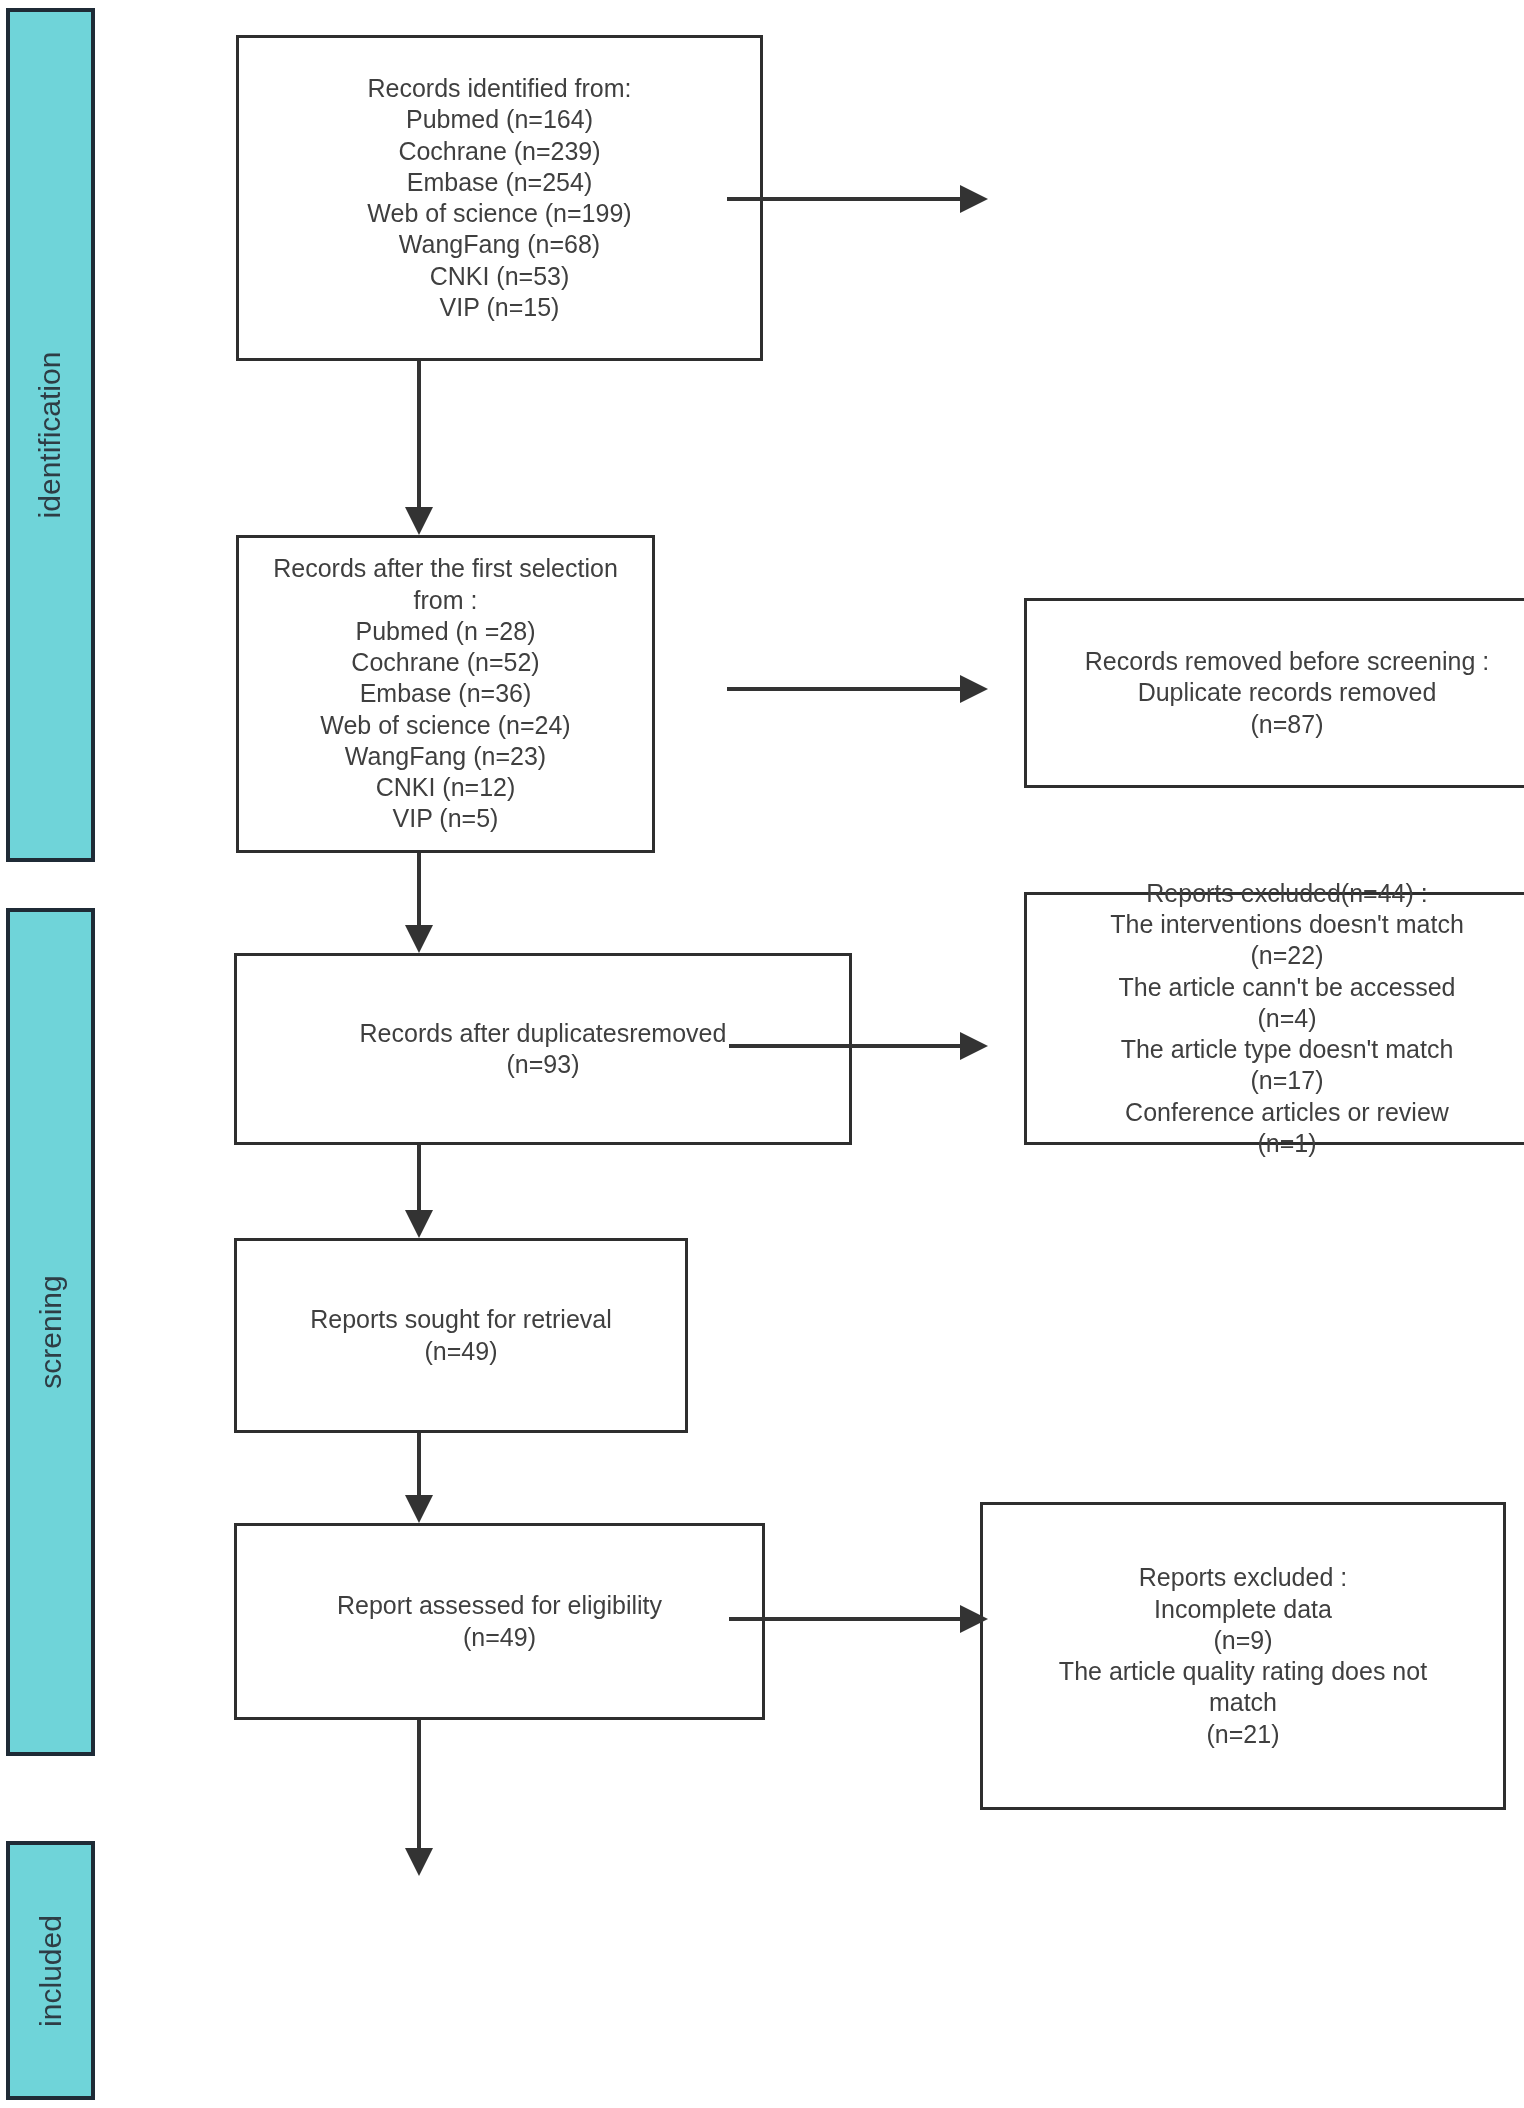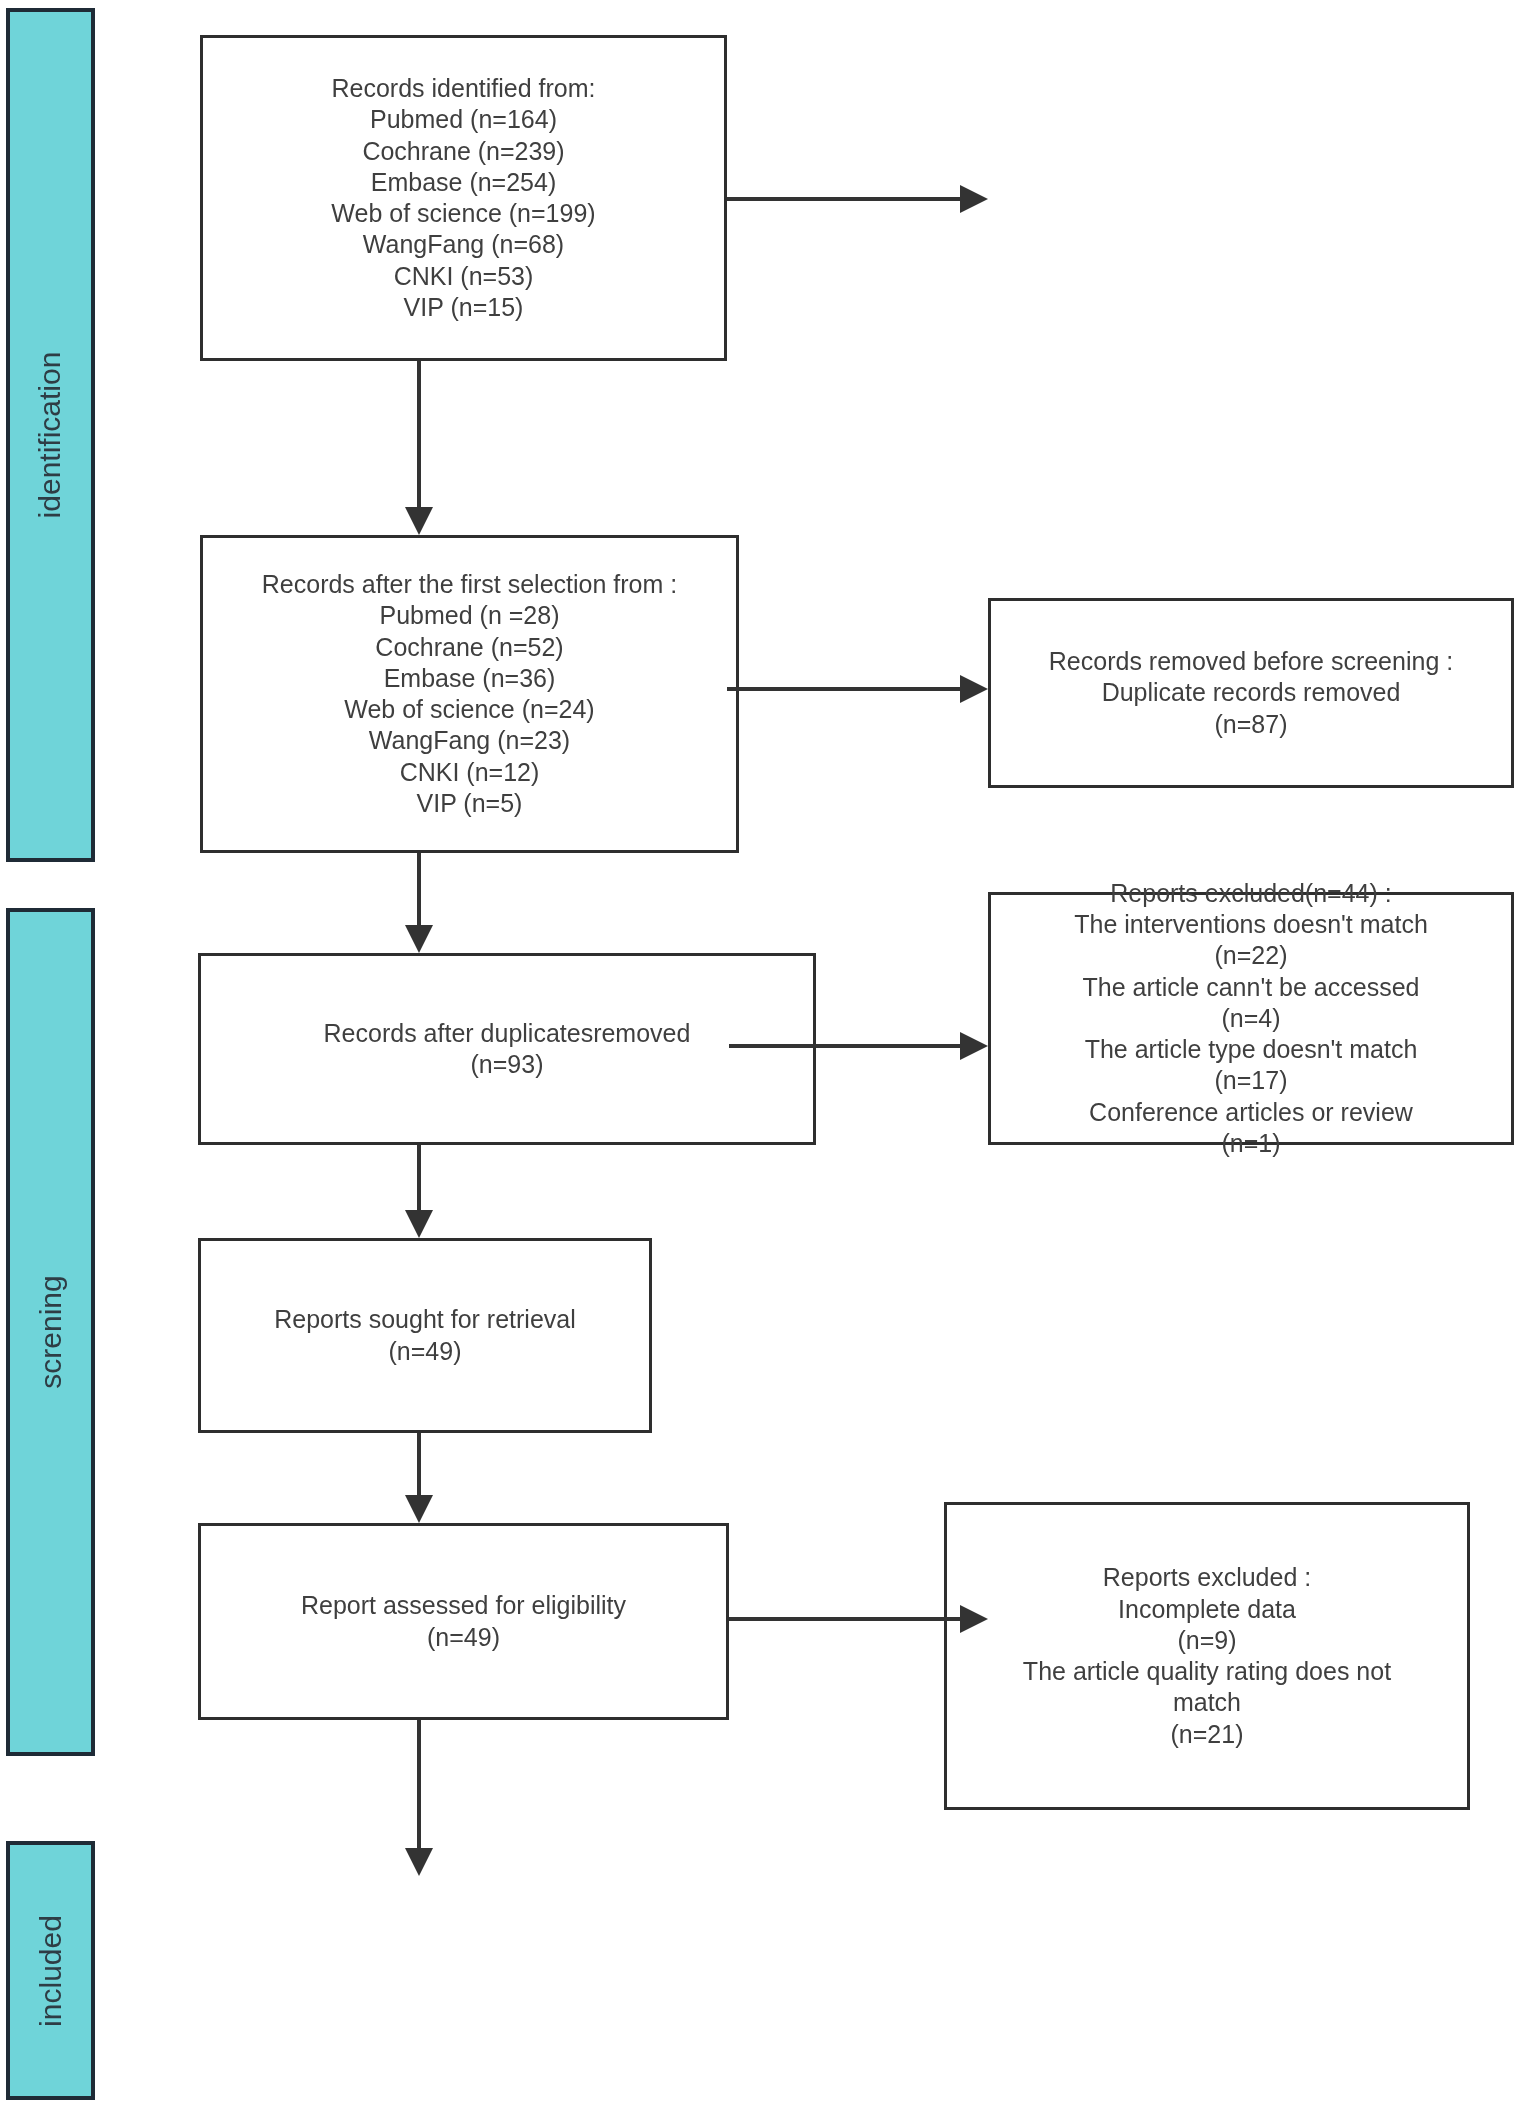--- a/index.html
+++ b/index.html
@@ -38,20 +38,21 @@
     position:absolute;
     background:#ffffff;
     border:3px solid var(--box-border);
     box-sizing:border-box;
     display:flex;align-items:center;justify-content:center;
     text-align:center;
     font-size:25px;
     line-height:1.25;
     white-space:pre-line;
     padding:0 10px;
+    margin-left:36px;
   }
   
   .vline{position:absolute;width:4px;background:var(--arrow);}
   .hline{position:absolute;height:4px;background:var(--arrow);}
   .head-down{
     position:absolute;width:0;height:0;
     border-left:14px solid transparent;
     border-right:14px solid transparent;
     border-top:28px solid var(--arrow);
   }
@@ -78,21 +79,21 @@
   </div>
 
   <div class="fbox" style="left:200px;top:35px;width:527px;height:326px;">Records identified from:
 Pubmed (n=164)
 Cochrane (n=239)
 Embase (n=254)
 Web of science (n=199)
 WangFang (n=68)
 CNKI (n=53)
 VIP (n=15)</div>
-  <div class="fbox" style="left:200px;top:535px;width:539px;height:318px;">Records after the first selection from :
+  <div class="fbox" style="left:200px;top:535px;width:419px;height:318px;">Records after the first selection from :
 Pubmed (n =28)
 Cochrane (n=52)
 Embase (n=36)
 Web of science (n=24)
 WangFang (n=23)
 CNKI (n=12)
 VIP (n=5)</div>
   <div class="fbox" style="left:198px;top:953px;width:618px;height:192px;">Records after duplicatesremoved
 (n=93)</div>
   <div class="fbox" style="left:198px;top:1238px;width:454px;height:195px;">Reports sought for retrieval

